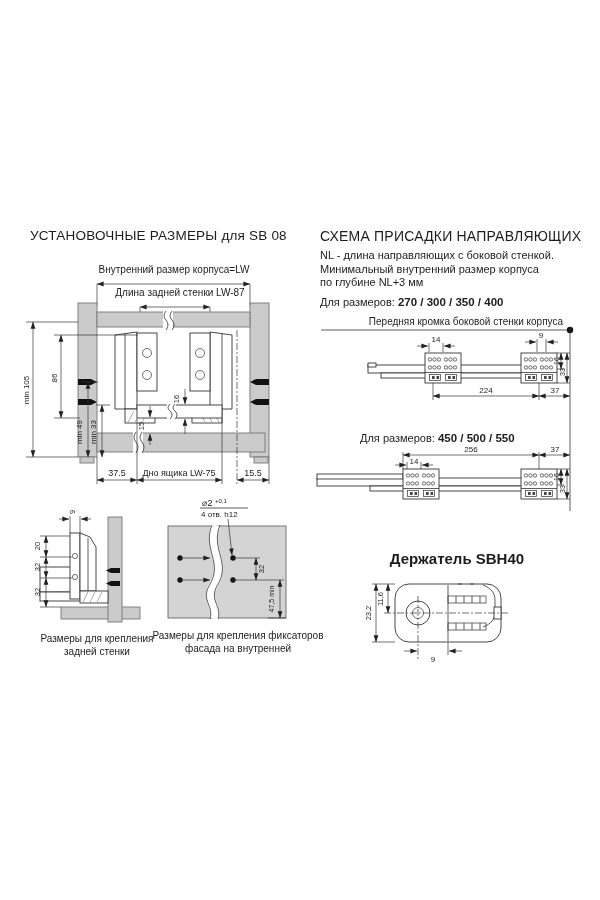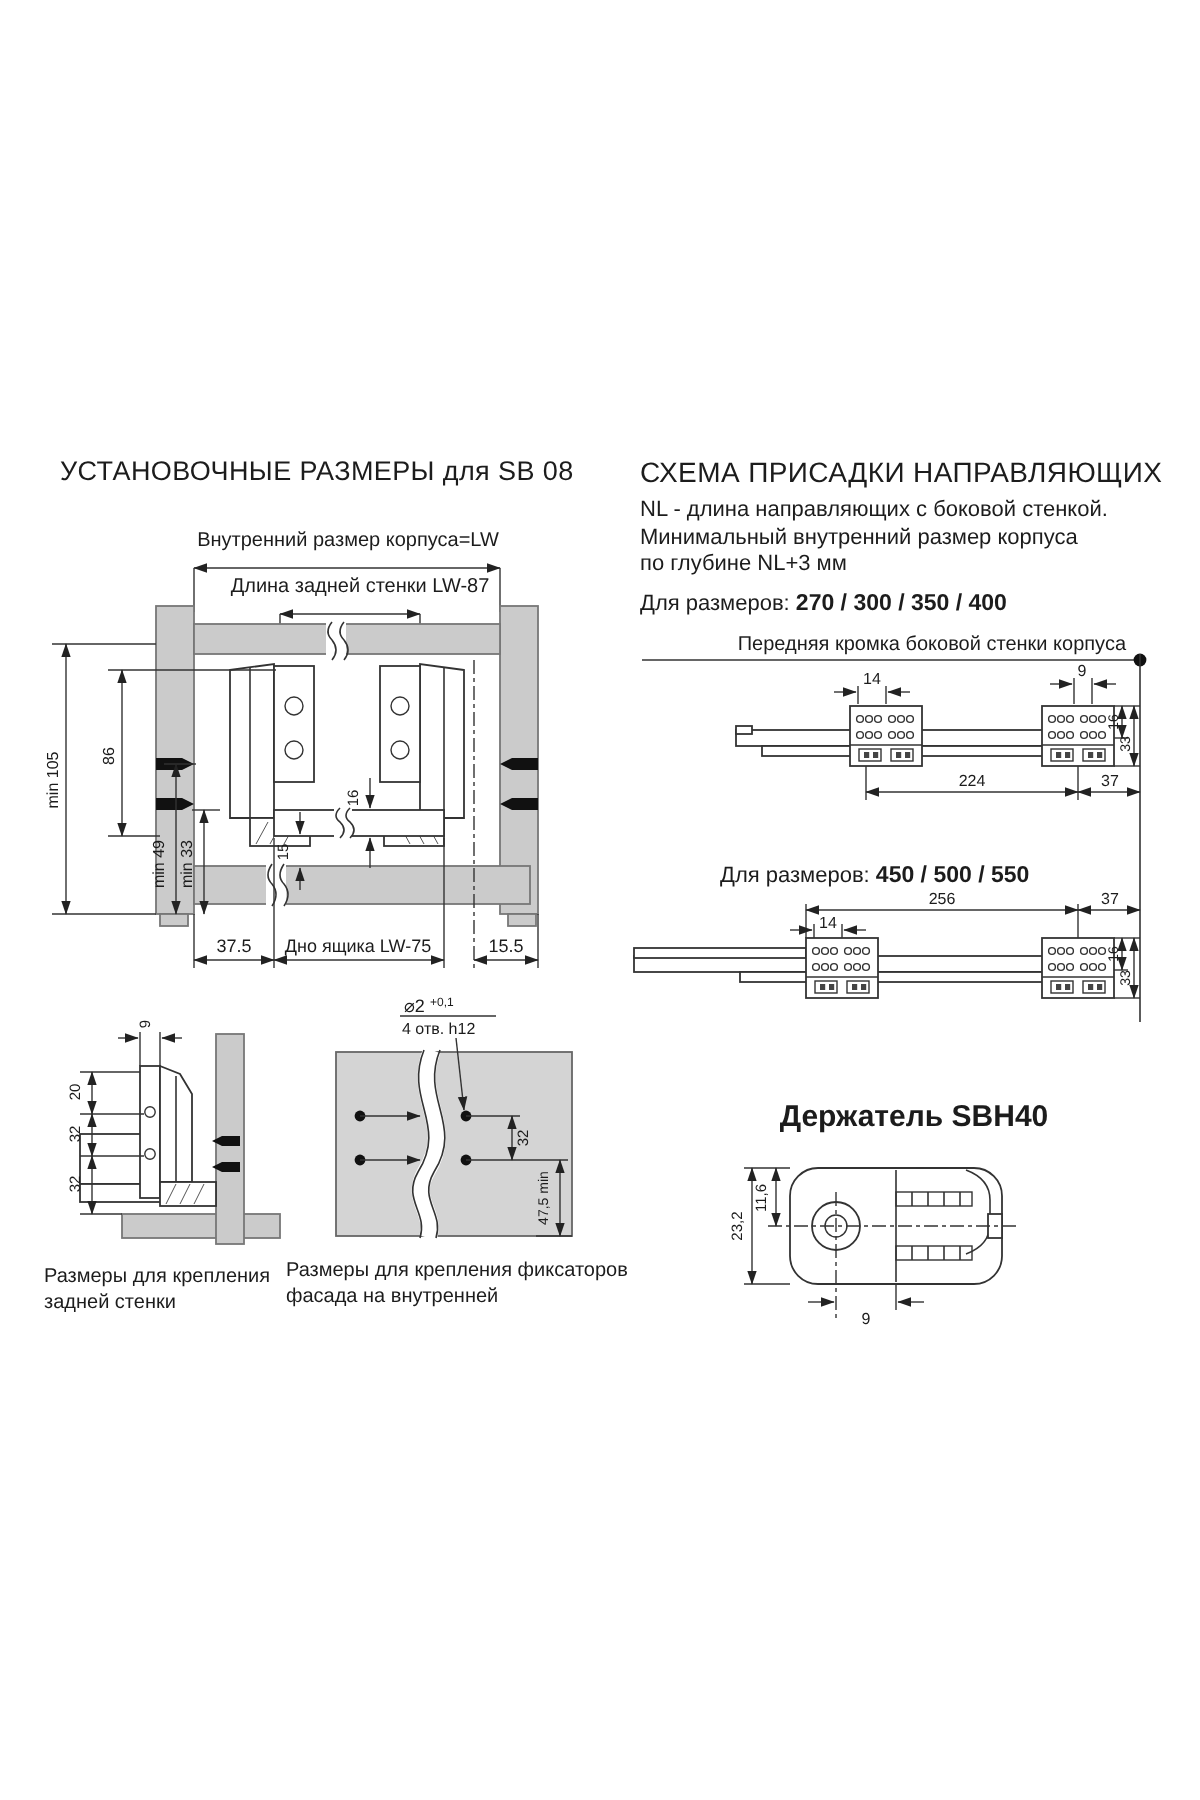--- a/index.html
+++ b/index.html
@@ -4,21 +4,21 @@
 <style>
   html,body{margin:0;padding:0;}
   body{width:600px;height:900px;background:#ffffff;position:relative;overflow:hidden;
        font-family:"Liberation Sans","DejaVu Sans",sans-serif;color:var(--text,#1c1c1c);}
   .abs{position:absolute;}
   .col-title{font-size:13.5px;font-weight:normal;letter-spacing:0.2px;white-space:nowrap;}
   .note{font-size:11px;line-height:13.5px;}
   .sizes{font-size:11px;}
   .sizes b{font-size:11.5px;}
   .holder-title{font-size:15px;font-weight:bold;text-align:center;}
-  .cap{font-size:10px;line-height:12.5px;}
+  .cap{font-size:10px;line-height:12.5px;text-align:center;}
   svg{overflow:visible;}
   svg text{font-family:"Liberation Sans","DejaVu Sans",sans-serif;fill:var(--text,#1c1c1c);font-size:8px;}
   .t7{font-size:7px;} .t75{font-size:7.5px;} .t8{font-size:8px;} .t9{font-size:9px;} .t10{font-size:10px;}
   .panel{fill:var(--panel_gray,#cbcbcb);stroke:#777;stroke-width:0.9;}
   .facade{fill:var(--facade_gray,#d4d4d4);stroke:#666;stroke-width:0.9;}
   .wht{fill:#fff;stroke:#333;stroke-width:0.9;}
   .hol{fill:#fff;stroke:#333;stroke-width:0.7;}
   .lnr{fill:none;stroke:#333;stroke-width:0.7;}
   .ln{fill:none;stroke:#333;stroke-width:0.8;}
   .dim{fill:none;stroke:#333;stroke-width:0.7;}

